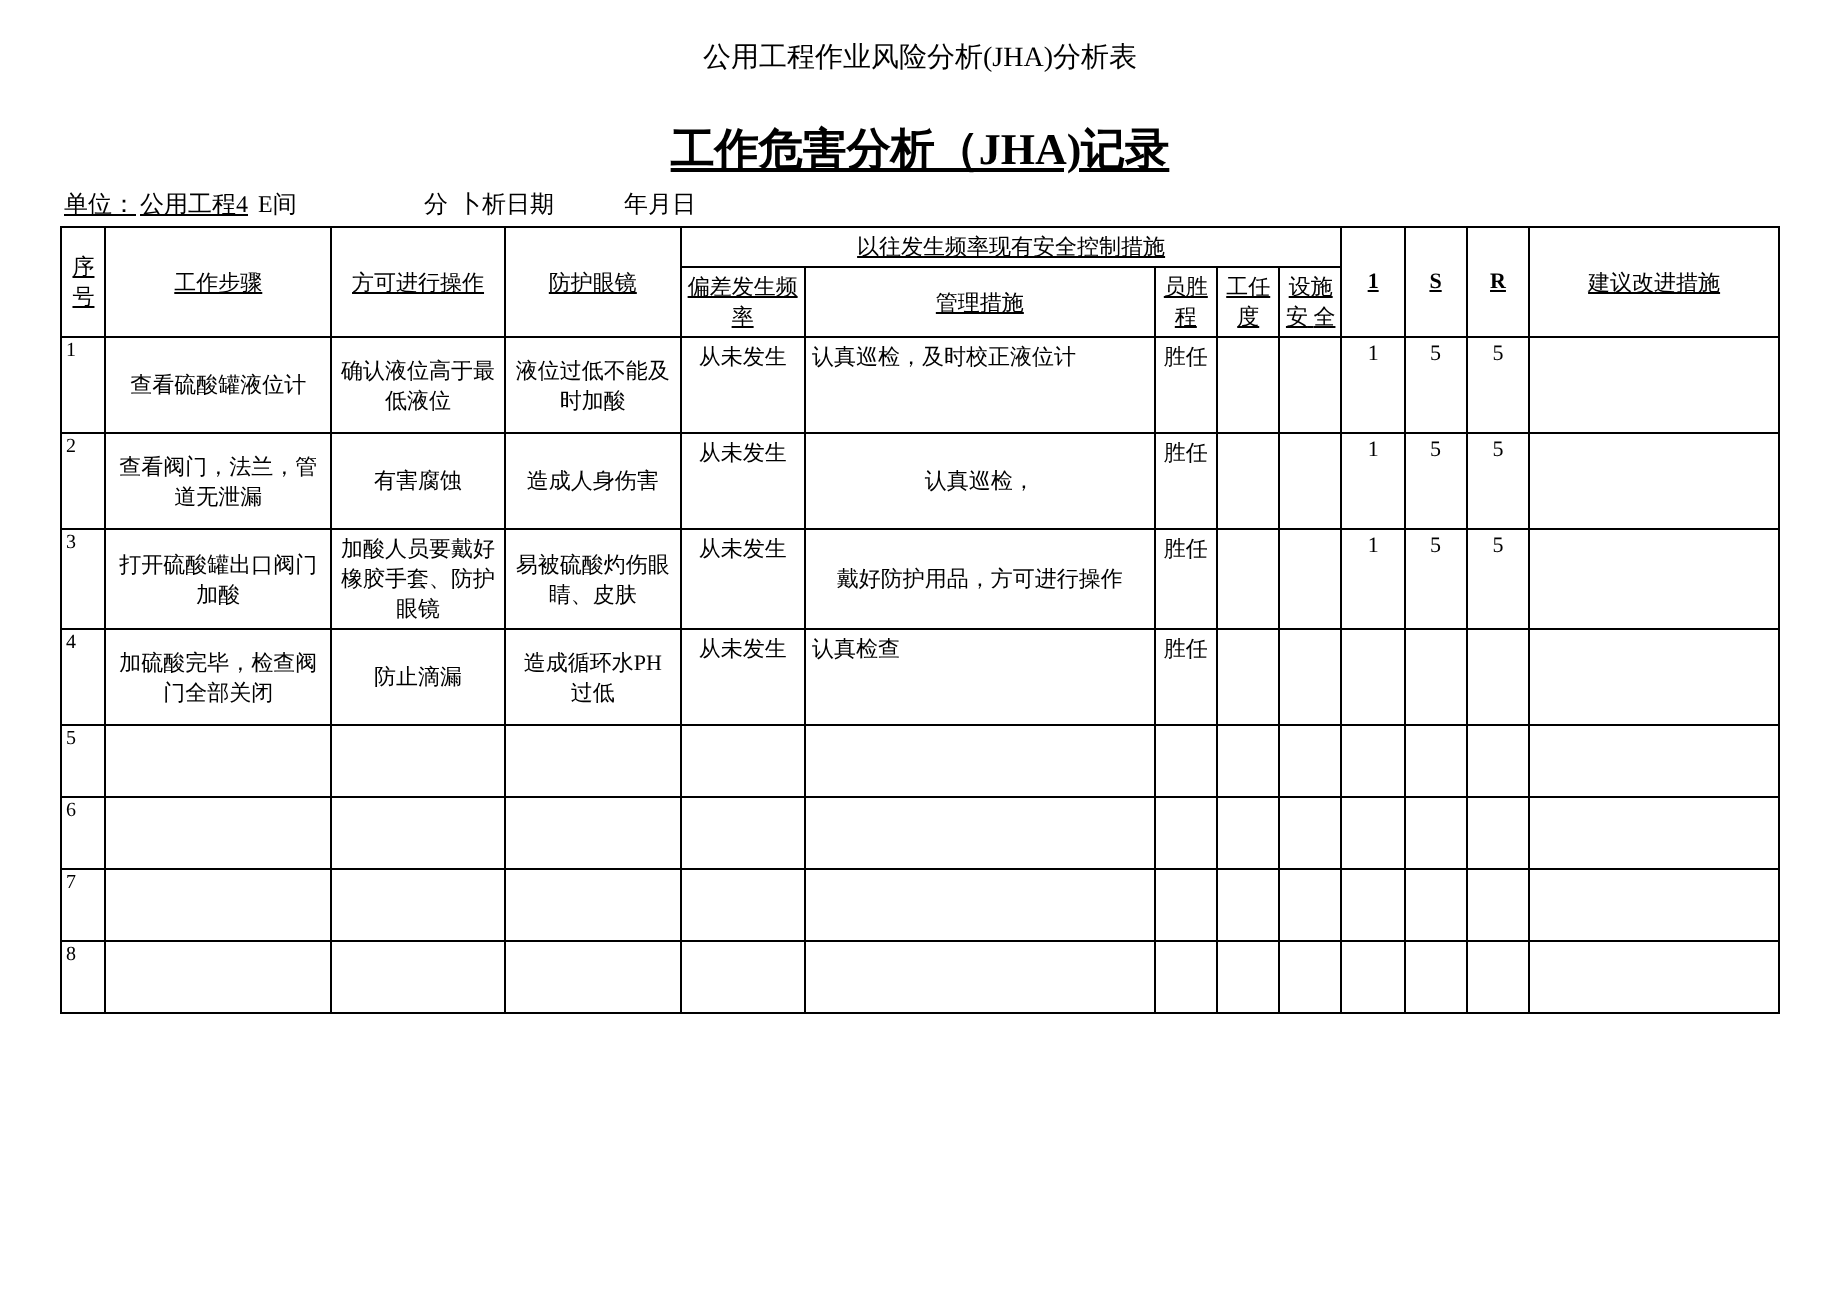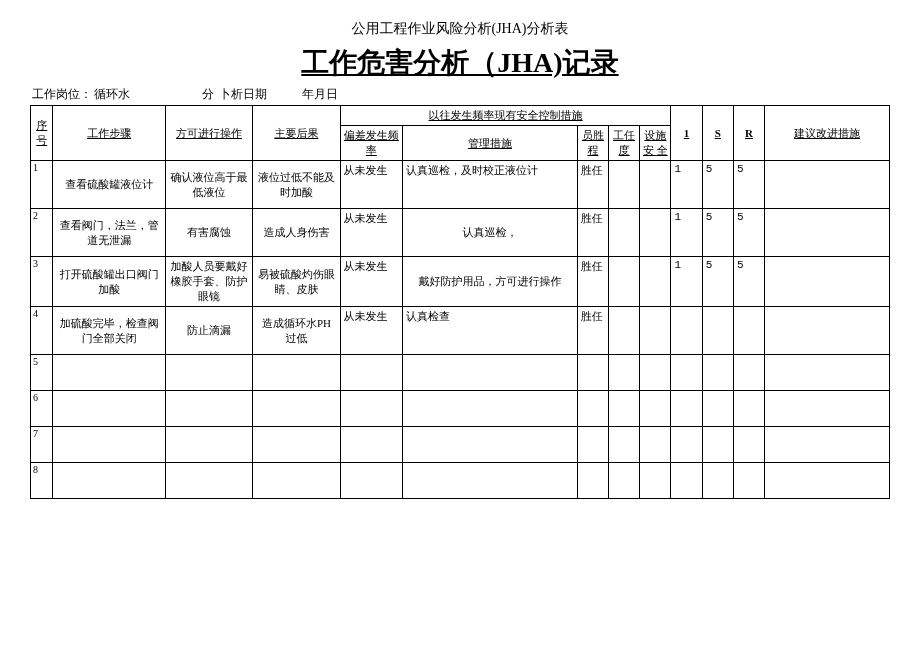--- a/index.html
+++ b/index.html
@@ -10,25 +10,25 @@
     body {
       font-family: "SimSun", "宋体", serif;
       font-size: 12px;
       background: #fff;
       padding: 20px 30px;
       width: 920px;
     }
     .title-small {
       text-align: center;
       font-size: 14px;
-      margin-bottom: 6px;
+      margin-bottom: 22px;
     }
     .title-big {
       text-align: center;
-      font-size: 28px;
+      font-size: 22px;
       font-weight: bold;
       text-decoration: underline;
       margin-bottom: 4px;
     }
     .meta-row {
       display: flex;
       font-size: 12px;
       margin-bottom: 0;
       padding: 0 2px 2px 2px;
     }
@@ -83,40 +83,40 @@
       vertical-align: top;
       text-align: left;
       font-size: 10px;
       padding: 1px 2px;
     }
     .row-data td.center {
       text-align: center;
       vertical-align: middle;
     }
     .row-data td.topcenter {
-      text-align: left;
+      text-align: center;
       vertical-align: top;
-      font-family: Liberation Mono, monospace;
     }
     .row-empty td {
       height: 36px;
     }
     .bold {
       font-weight: bold;
     }
   </style>
 </head>
 <body>
 
 <div class="title-small">公用工程作业风险分析(JHA)分析表</div>
 <div class="title-big">工作危害分析（JHA)记录</div>
 
 <div class="meta-row">
-  <div class="meta-mid1">
-    <span>工作岗位：</span><span>循环水</span>
+  <div class="meta-left">
+    <span class="underline">单位：</span><span class="underline">公用工程4</span>
+    <span>E间</span>
   </div>
   <div class="meta-right1">
     <span>分</span>
     <span>卜析日期</span>
   </div>
   <div class="meta-right2">
     <span>年月日</span>
   </div>
 </div>
 
@@ -134,21 +134,21 @@
     <col class="col-1">
       <col class="col-s">
       <col class="col-r">
       <col class="col-sugg">
   </colgroup>
   <thead>
     <tr>
       <th rowspan="2"><span>序号</span></th>
       <th rowspan="2">工作步骤</th>
       <th rowspan="2">方可进行操作</th>
-      <th rowspan="2">主要后果</th>
+      <th rowspan="2">防护眼镜</th>
       <th colspan="5">以往发生频率现有安全控制措施</th>
       <th rowspan="2" class="bold">1</th>
       <th rowspan="2" class="bold">S</th>
       <th rowspan="2" class="bold">R</th>
       <th rowspan="2">建议改进措施</th>
     </tr>
     <tr>
       <th>偏差发生频率</th>
       <th>管理措施</th>
       <th>员胜程</th>

